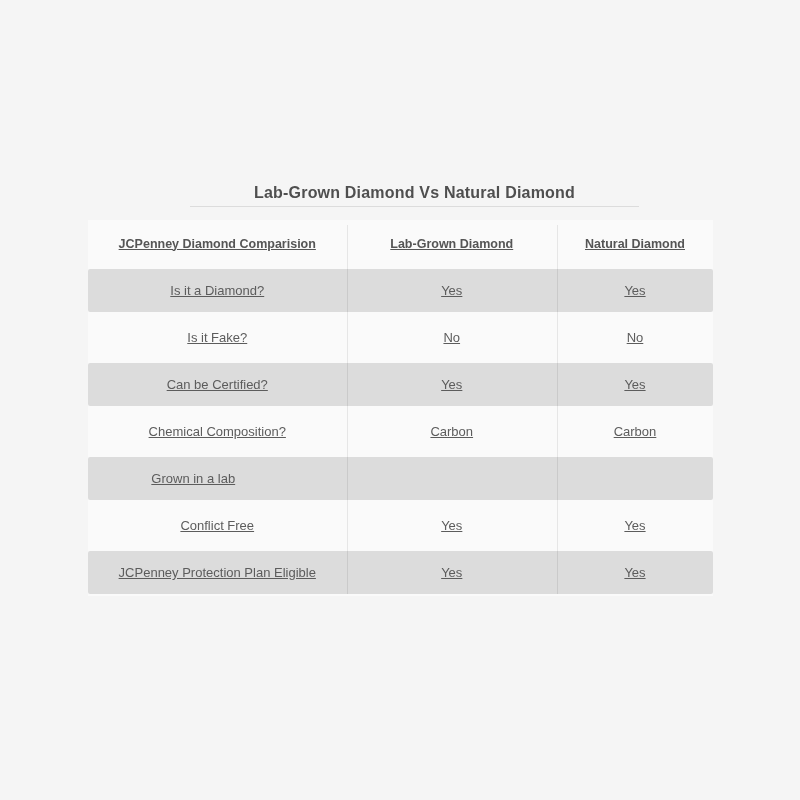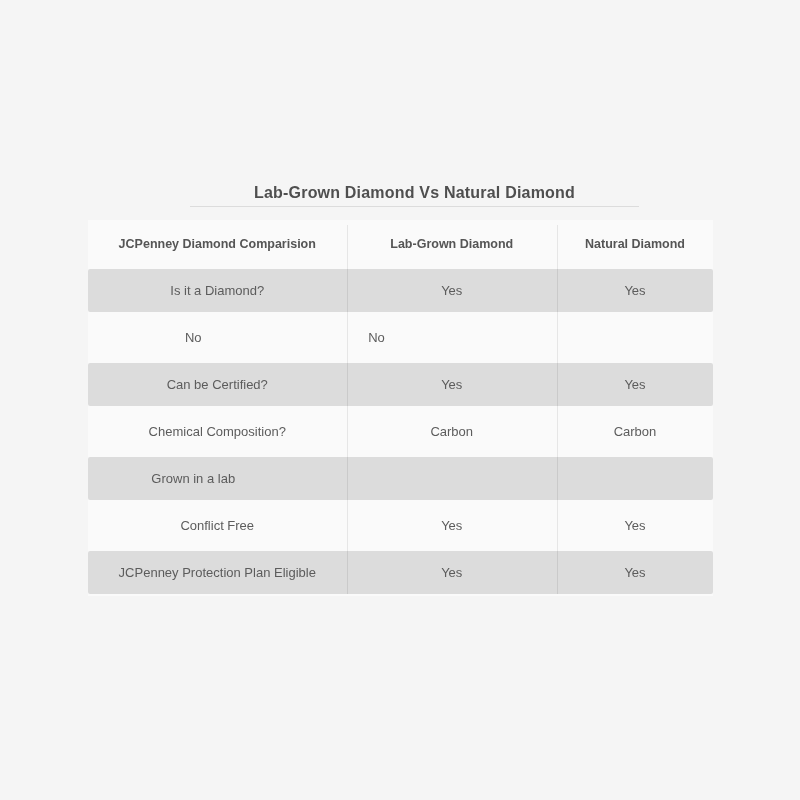--- a/index.html
+++ b/index.html
@@ -55,20 +55,21 @@
     position: relative;
     z-index: 1;
     display: flex;
     align-items: center;
     justify-content: center;
     text-align: center;
     font-size: 13px;
     color: #5c5c5c;
     padding: 0 6px;
     box-sizing: border-box;
+    text-decoration: underline;
   }
   .c1 { width: 41.36%; }
   .c2 { width: 33.68%; }
   .c3 { width: 24.96%; }
   .head .cell {
     font-weight: bold;
     font-size: 12.5px;
     color: #555555;
   }
   .vline {
@@ -101,20 +102,21 @@
       <div class="cell c3">Natural Diamond</div>
     </div>
 
     <div class="trow alt">
       <div class="cell c1">Is it a Diamond?</div>
       <div class="cell c2">Yes</div>
       <div class="cell c3">Yes</div>
     </div>
 
     <div class="trow">
+      <div class="cell c1">Is it Fake?</div>
       <div class="cell c2">No</div>
       <div class="cell c3">No</div>
     </div>
 
     <div class="trow alt">
       <div class="cell c1">Can be Certified?</div>
       <div class="cell c2">Yes</div>
       <div class="cell c3">Yes</div>
     </div>
 

